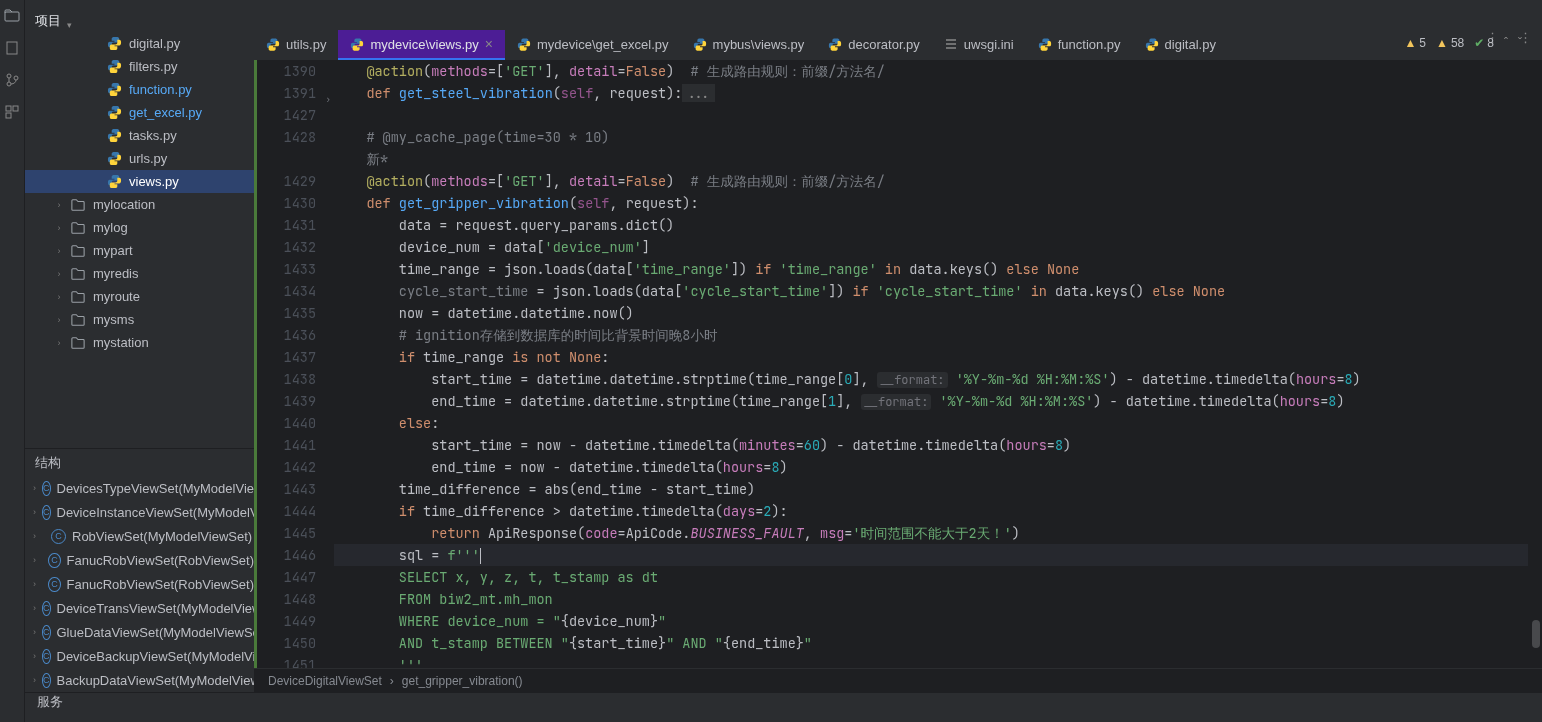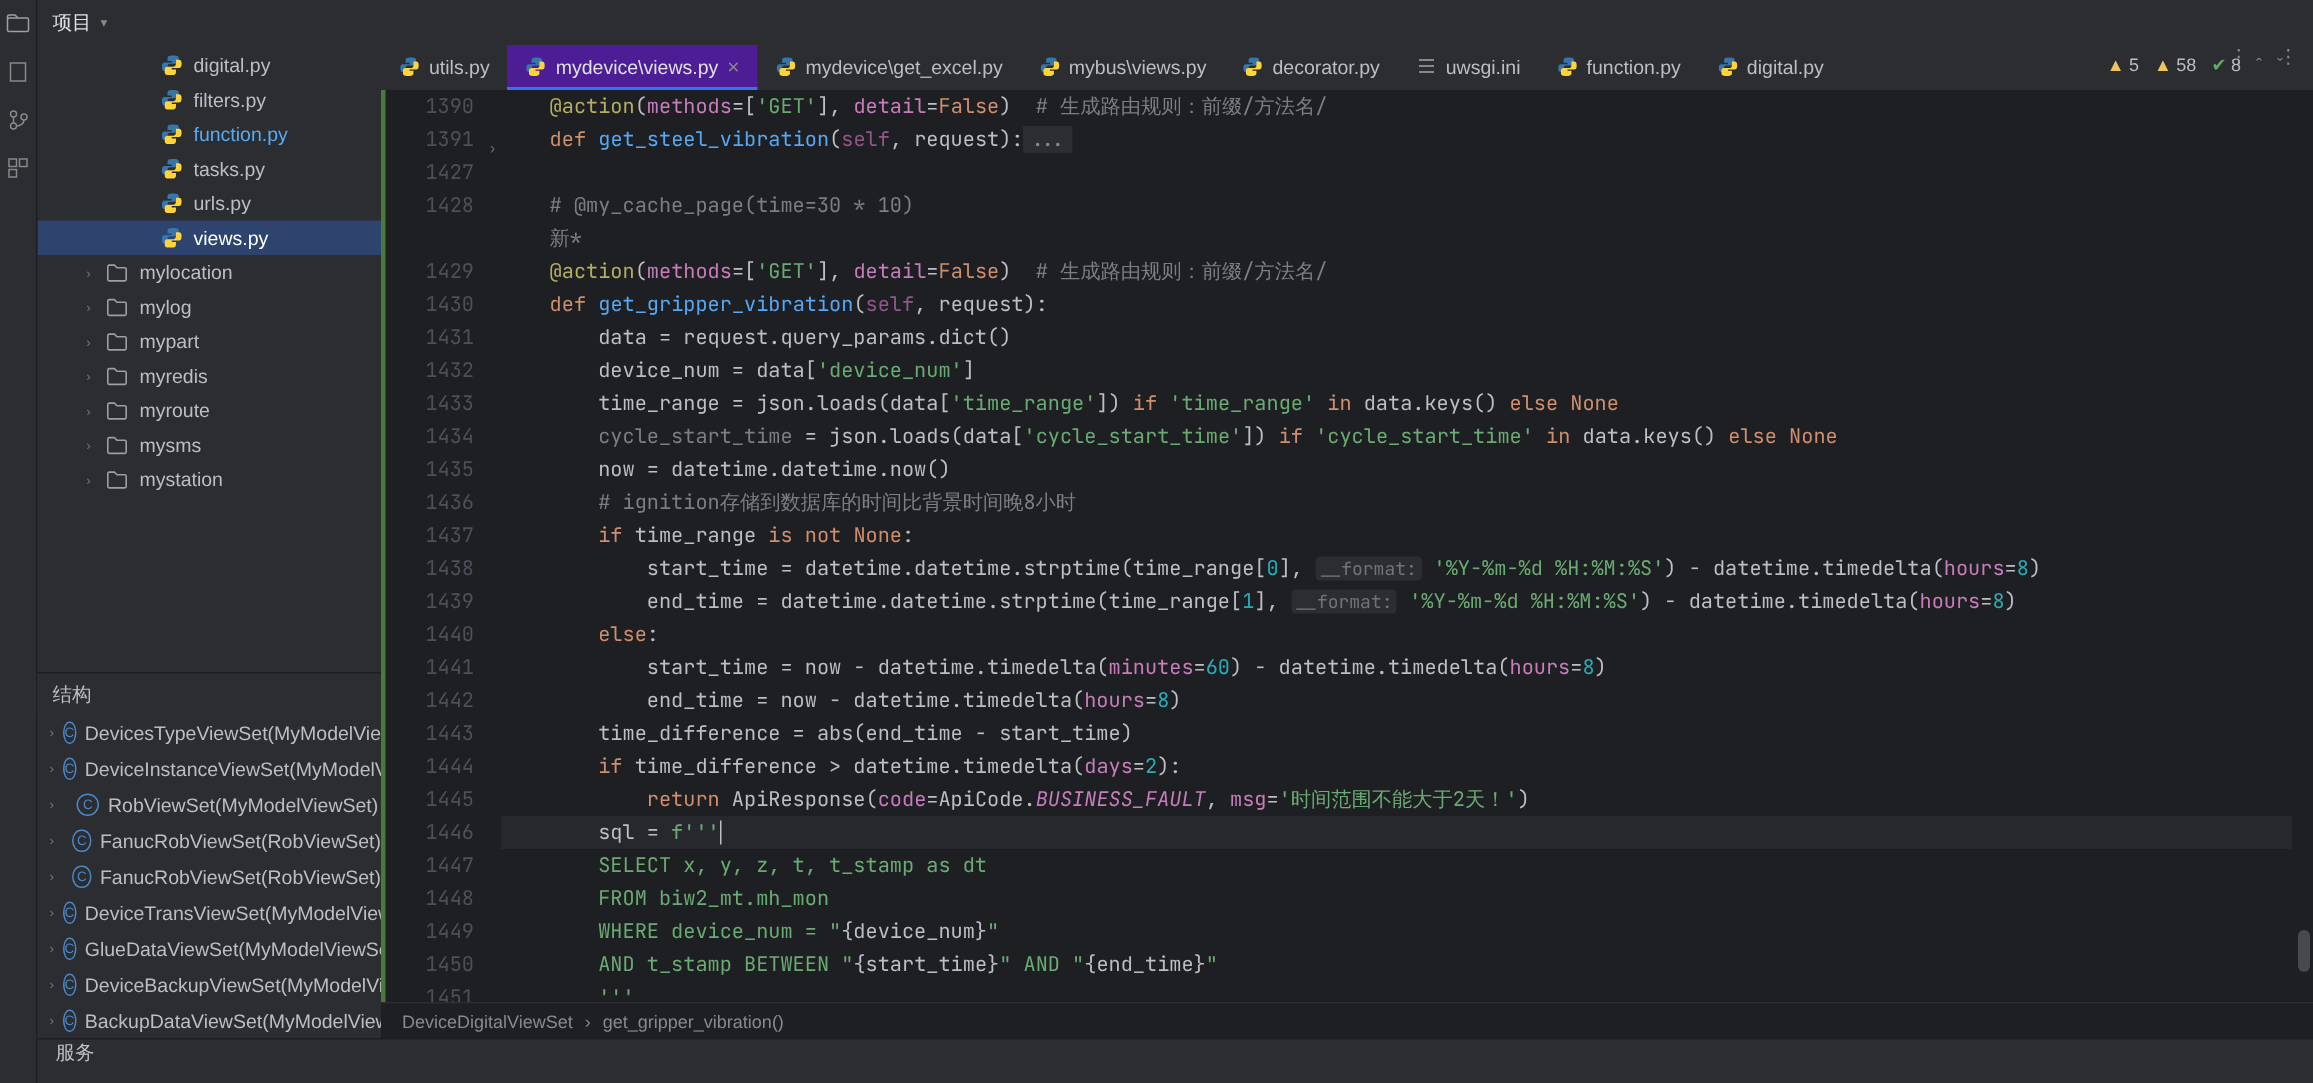--- a/index.html
+++ b/index.html
@@ -11,21 +11,21 @@
   overflow: hidden;
   height: 722px;
   width: 1542px;
   display: flex;
   flex-direction: column;
 }
 .top-row { display:flex; height:100%; }
 .leftbar { width:25px; background:#2b2d30; border-right:1px solid #1e1f22; display:flex; flex-direction:column; align-items:center; padding-top:8px; gap:16px;}
 .leftbar .ico { width:16px; height:16px; color:#888; display:flex;align-items:center;justify-content:center;cursor:pointer;}
 .main-col { flex:1; display:flex; flex-direction:column; min-width:0;}
-.proj-header { height:30px; display:flex; align-items:center; padding:0 10px; background:#2b2d30; gap:6px;}
+.proj-header { height:30px; display:flex; align-items:flex-end; padding:0 10px; background:#2b2d30; gap:6px;}
 .proj-header .label { color:#dfe1e5; font-size:13px; font-weight:500;}
 .split { display:flex; flex:1; min-height:0;}
 .sidebar { width:229px; background:#2b2d30; display:flex; flex-direction:column;}
 .tree { flex:1; overflow-y:auto; padding:2px 0;}
 .tree-item { display:flex; align-items:center; height:23px; padding-left:8px; gap:6px; cursor:pointer; white-space:nowrap;}
 .tree-item.sel { background:#2e436e;}
 .tree-item .arrow { width:12px; color:#767676; font-size:9px;display:inline-flex;justify-content:center;}
 .tree-item .ficon { width:16px; text-align:center; }
 .tree-item .name { color:#bcbec4;}
 .tree-item.sel .name { color:#fff;}
@@ -149,20 +149,30 @@
               <span class="name" style="color: rgb(87, 170, 247);">function.py</span>
             </div>
             <div class="tree-item" style="padding-left: 64px;">
               <span class="arrow"></span>
               <span class="ficon">
                 <svg width="15" height="15" viewBox="0 0 16 16">
                   <path d="M8 1c-2 0-3 .5-3 2v2h3v1H3c-1.5 0-2 1-2 3s.5 3 2 3h2V9c0-1.5 1-2 2-2h4c1 0 2-.5 2-2V3c0-1.5-1-2-3-2H8z" fill="#3776ab"></path>
                   <path d="M8 15c2 0 3-.5 3-2v-2H8v-1h5c1.5 0 2-1 2-3s-.5-3-2-3h-2v3c0 1.5-1 2-2 2H5c-1 0-2 .5-2 2v2c0 1.5 1 2 3 2h2z" fill="#ffd43b"></path>
                 </svg>
               </span>
+              <span class="name" style="color: rgb(87, 170, 247);">get_excel.py</span>
+            </div>
+            <div class="tree-item" style="padding-left: 64px;">
+              <span class="arrow"></span>
+              <span class="ficon">
+                <svg width="15" height="15" viewBox="0 0 16 16">
+                  <path d="M8 1c-2 0-3 .5-3 2v2h3v1H3c-1.5 0-2 1-2 3s.5 3 2 3h2V9c0-1.5 1-2 2-2h4c1 0 2-.5 2-2V3c0-1.5-1-2-3-2H8z" fill="#3776ab"></path>
+                  <path d="M8 15c2 0 3-.5 3-2v-2H8v-1h5c1.5 0 2-1 2-3s-.5-3-2-3h-2v3c0 1.5-1 2-2 2H5c-1 0-2 .5-2 2v2c0 1.5 1 2 3 2h2z" fill="#ffd43b"></path>
+                </svg>
+              </span>
               <span class="name">tasks.py</span>
             </div>
             <div class="tree-item" style="padding-left: 64px;">
               <span class="arrow"></span>
               <span class="ficon">
                 <svg width="15" height="15" viewBox="0 0 16 16">
                   <path d="M8 1c-2 0-3 .5-3 2v2h3v1H3c-1.5 0-2 1-2 3s.5 3 2 3h2V9c0-1.5 1-2 2-2h4c1 0 2-.5 2-2V3c0-1.5-1-2-3-2H8z" fill="#3776ab"></path>
                   <path d="M8 15c2 0 3-.5 3-2v-2H8v-1h5c1.5 0 2-1 2-3s-.5-3-2-3h-2v3c0 1.5-1 2-2 2H5c-1 0-2 .5-2 2v2c0 1.5 1 2 3 2h2z" fill="#ffd43b"></path>
                 </svg>
               </span>

